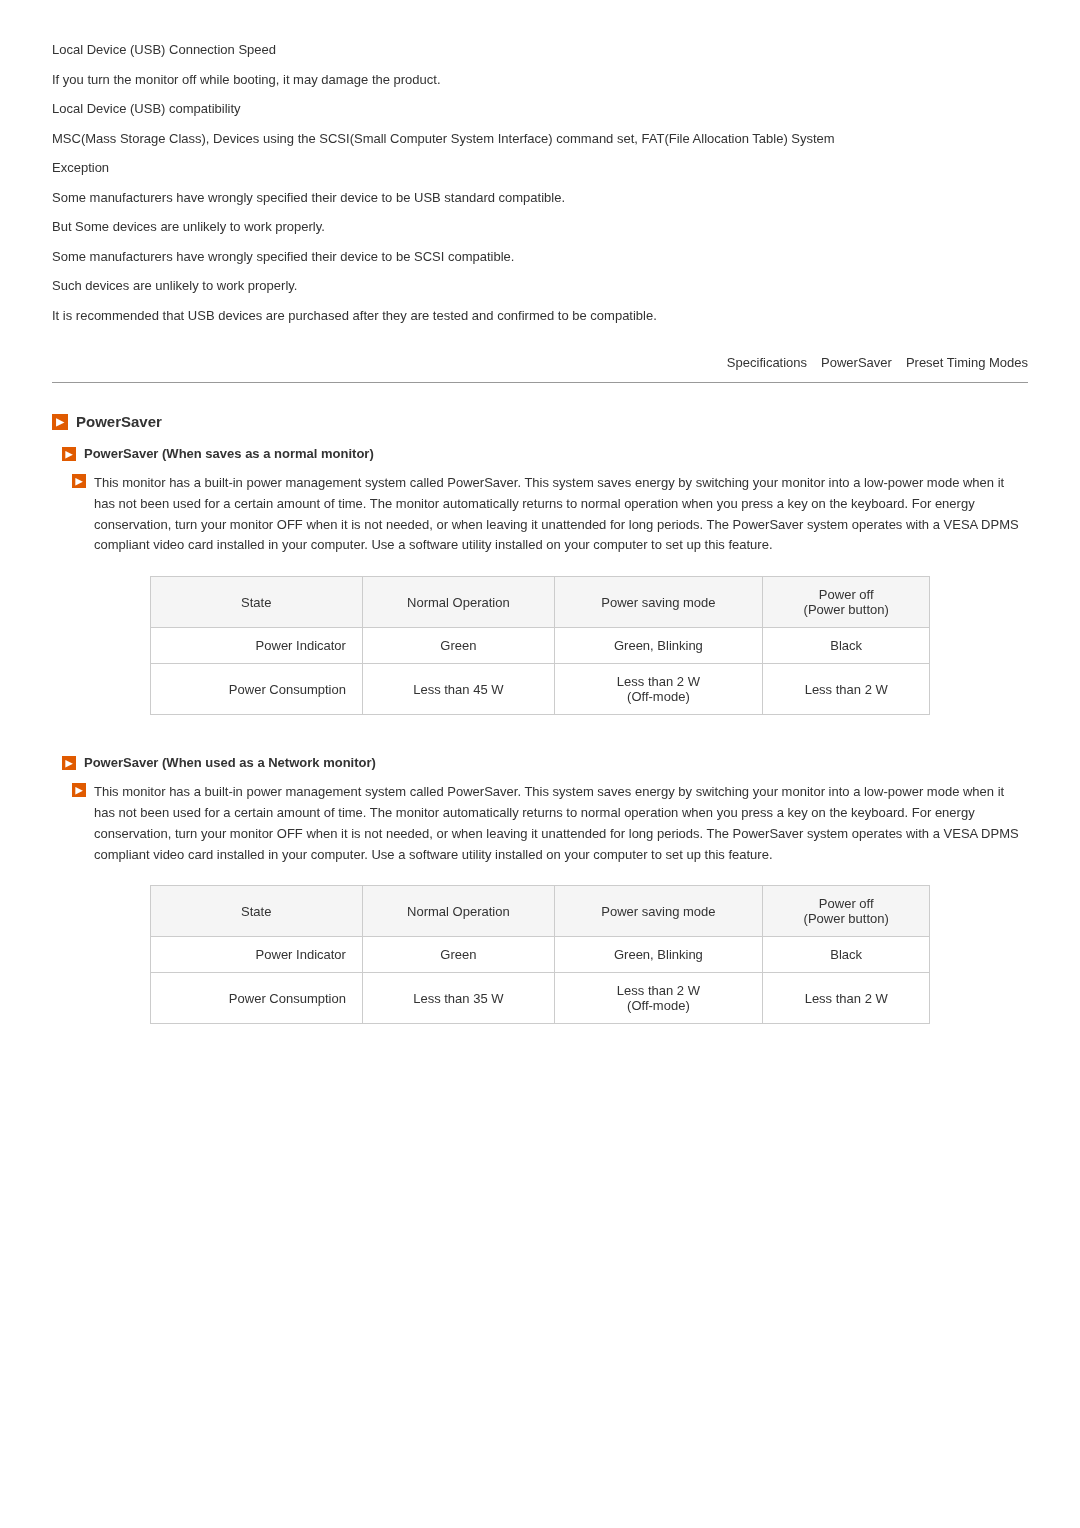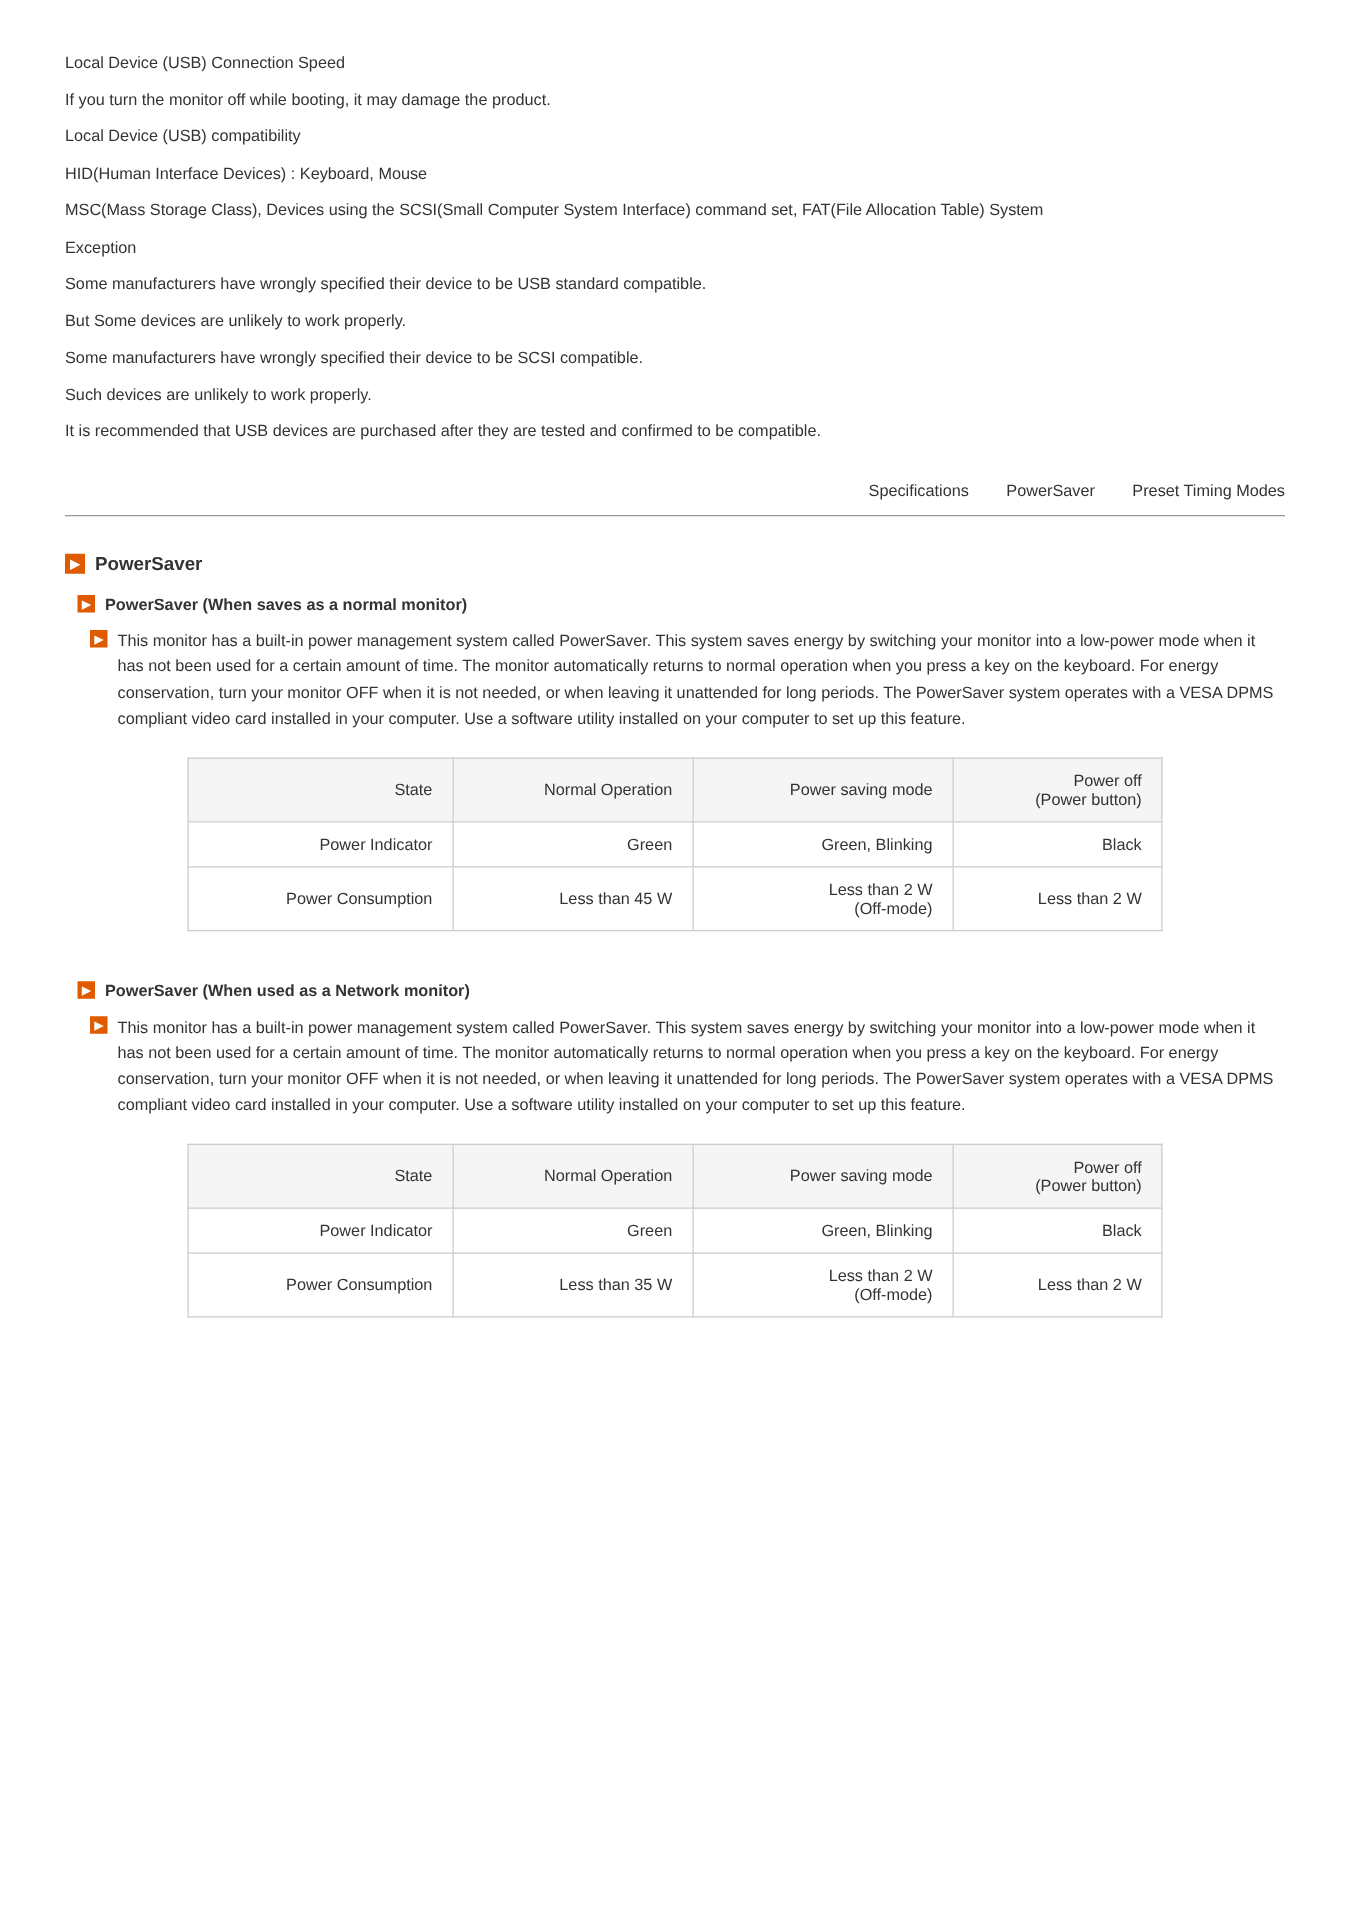--- a/index.html
+++ b/index.html
@@ -20,21 +20,21 @@
     .top-section p {
       margin-bottom: 10px;
       line-height: 1.5;
     }
     .nav-tabs {
       display: flex;
       justify-content: flex-end;
       border-bottom: 1px solid #999;
       margin-bottom: 30px;
       padding-bottom: 8px;
-      gap: 30px;
+      gap: 14px;
     }
     .nav-tab {
       font-size: 13px;
       color: #333;
       cursor: pointer;
       padding-bottom: 4px;
     }
     .section-header {
       display: flex;
       align-items: center;
@@ -107,21 +107,21 @@
       font-size: 13px;
     }
     .power-table {
       width: 80%;
       margin: 20px auto;
       border-collapse: collapse;
       font-size: 13px;
     }
     .power-table th, .power-table td {
       padding: 10px 16px;
-      text-align: right;
+      text-align: center;
       border: 1px solid #ccc;
     }
     .power-table th {
       background: #f5f5f5;
       font-weight: normal;
     }
     .power-table td:first-child {
       text-align: right;
     }
     .powersaver-section {
@@ -130,21 +130,20 @@
   </style>
 </head>
 <body>
 
 <div class="page-container">
 
   <div class="top-section">
     <p>Local Device (USB) Connection Speed</p>
     <p>If you turn the monitor off while booting, it may damage the product.</p>
     <p>Local Device (USB) compatibility</p>
-    <p>HID(Human Interface Devices) : Keyboard, Mouse</p>
     <p>MSC(Mass Storage Class), Devices using the SCSI(Small Computer System Interface) command set, FAT(File Allocation Table) System</p>
     <p style="margin-top:10px;">Exception</p>
     <p style="margin-top:4px;">Some manufacturers have wrongly specified their device to be USB standard compatible.</p>
     <p>But Some devices are unlikely to work properly.</p>
     <p>Some manufacturers have wrongly specified their device to be SCSI compatible.</p>
     <p>Such devices are unlikely to work properly.</p>
     <p>It is recommended that USB devices are purchased after they are tested and confirmed to be compatible.</p>
   </div>
 
   <div class="nav-tabs">

